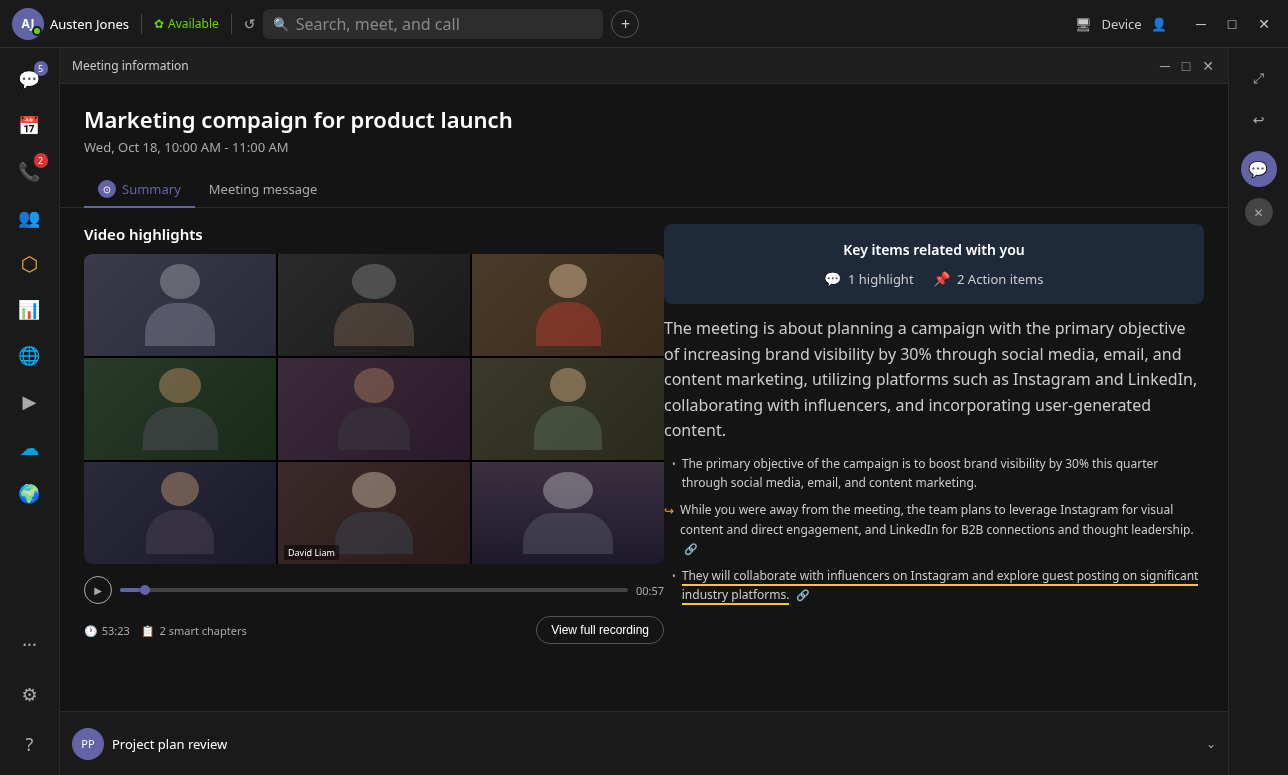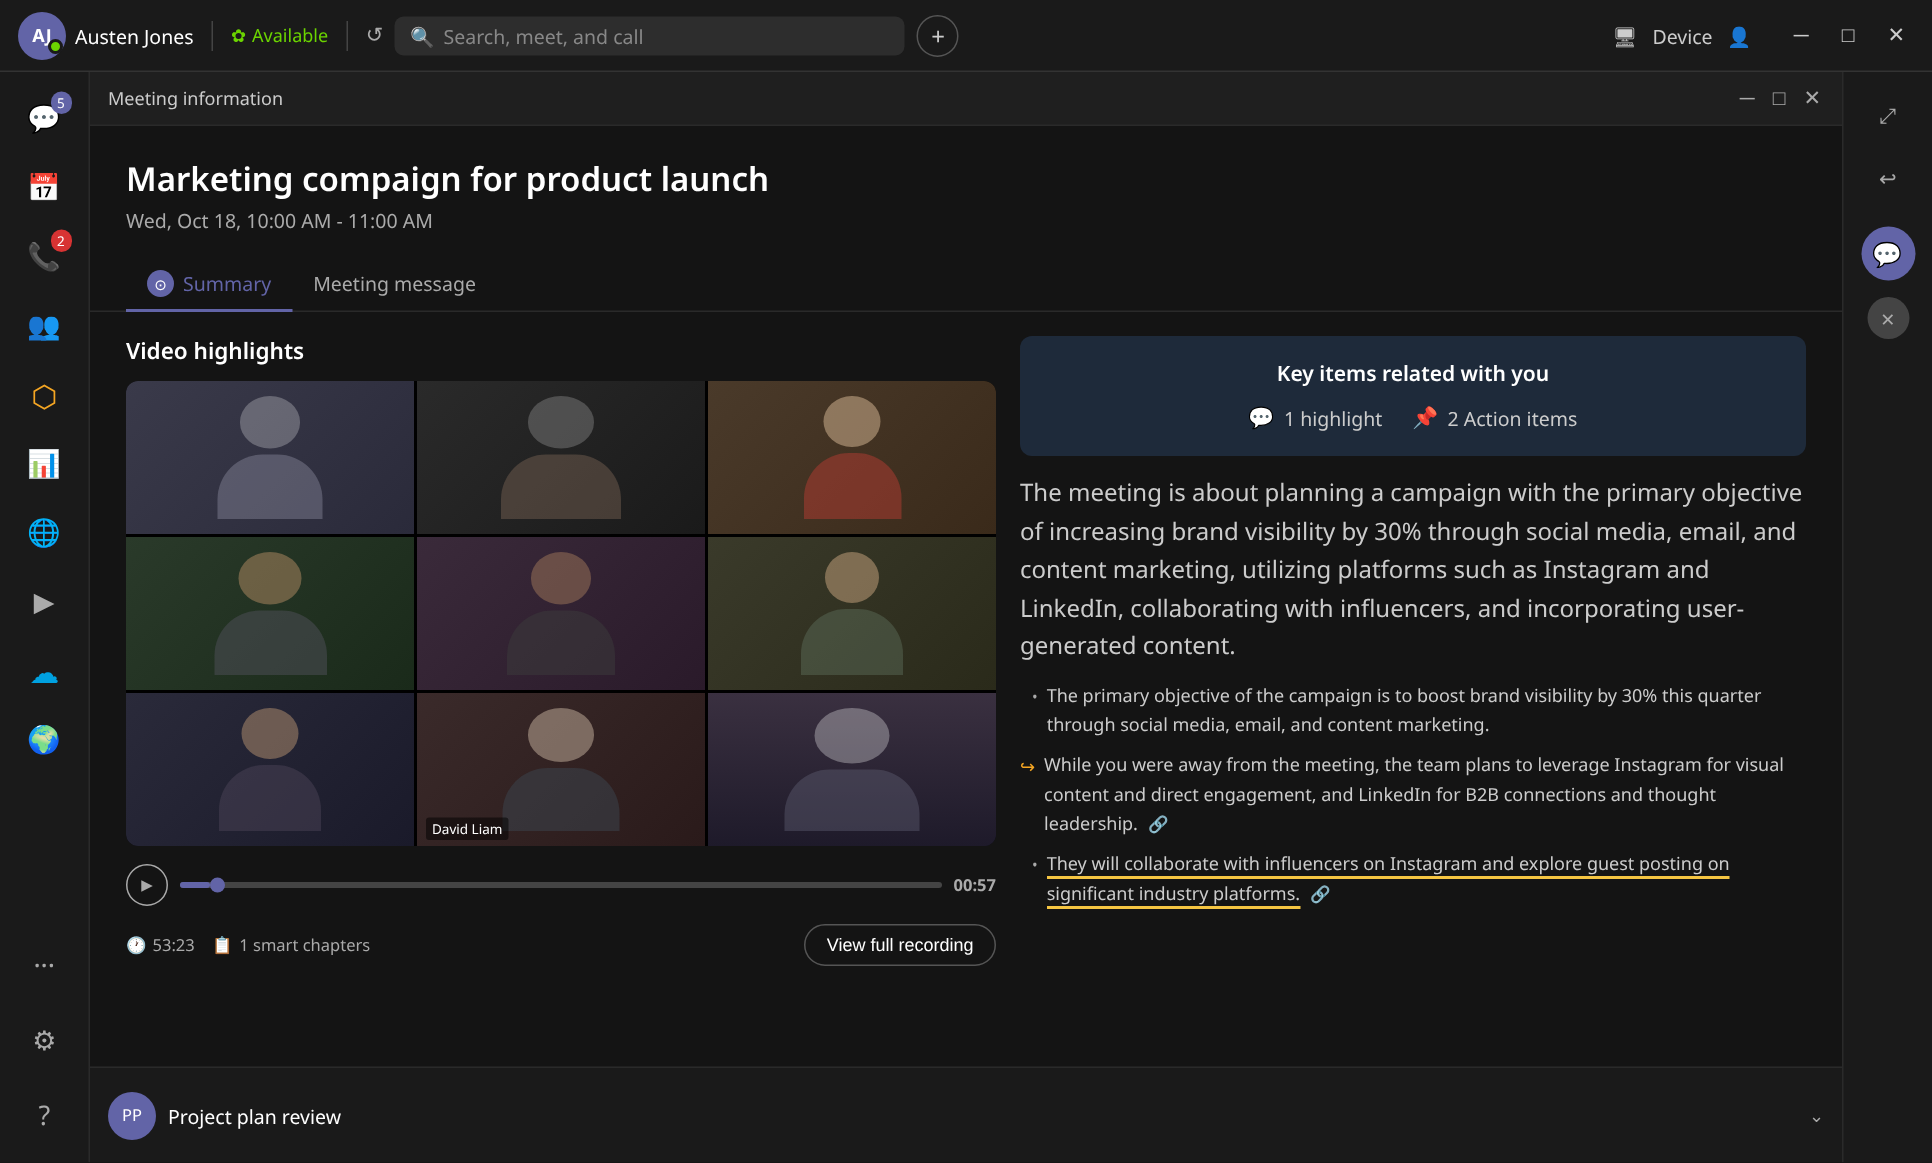--- a/index.html
+++ b/index.html
@@ -138,21 +138,21 @@
     }
     .tab-icon-circle {
       width: 18px; height: 18px; border-radius: 50%;
       background: #555;
       display: flex; align-items: center; justify-content: center;
       font-size: 10px; color: white;
     }
 
     .panel-content {
       flex: 1; overflow-y: auto; padding: 16px 24px;
-      display: flex; gap: 16px; justify-content: center;
+      display: flex;  justify-content: center;
     }
 
     
     .video-section {
       flex: 0 0 580px;
       display: flex; flex-direction: column;
     }
     .section-heading {
       color: #fff; font-size: 15px; font-weight: 600; margin-bottom: 10px;
     }
@@ -215,21 +215,21 @@
       flex: 1; height: 4px; background: #444; border-radius: 2px;
       position: relative;
     }
     .progress-fill {
       height: 100%; background: #6264a7; border-radius: 2px; width: 4%;
     }
     .progress-dot {
       width: 10px; height: 10px; border-radius: 50%; background: #6264a7;
       position: absolute; top: -3px; left: 4%;
     }
-    .time-display { color: #aaa; font-size: 11px; font-weight: bold; }
+    .time-display { color: #aaa; font-size: 11px; }
 
     .video-footer {
       display: flex; align-items: center; justify-content: space-between;
       margin-top: 4px;
     }
     .video-meta { display: flex; align-items: center; gap: 12px; color: #aaa; font-size: 11px; }
     .meta-item { display: flex; align-items: center; gap: 4px; }
     .view-recording-btn {
       padding: 6px 14px; border-radius: 14px;
       border: 1px solid #555; background: transparent;
@@ -328,21 +328,21 @@
   </div>
   <div class="top-bar-sep"></div>
   <div class="available-badge">
     <span>✿</span>
     <span>Available</span>
   </div>
   <div class="top-bar-sep"></div>
   <span style="color:#aaa; font-size:14px;">↺</span>
   <div class="search-bar">
     <span>🔍</span>
-    <span style="color:#888; font-size:13px;">Search, meet, and call</span>
+    <span style="color:#888; font-size:16px;">Search, meet, and call</span>
   </div>
   <div class="plus-btn">+</div>
   <div class="top-bar-right">
     <span>🖥</span>
     <span>Device</span>
     <span>👤</span>
     <div class="window-controls">
       <span class="win-btn">─</span>
       <span class="win-btn">□</span>
       <span class="win-btn">✕</span>
@@ -504,21 +504,21 @@
         </div>
 
         <div class="video-footer">
           <div class="video-meta">
             <div class="meta-item">
               <span>🕐</span>
               <span>53:23</span>
             </div>
             <div class="meta-item">
               <span>📋</span>
-              <span>1 smart chapters</span>
+              <span>2 smart chapters</span>
             </div>
           </div>
           <button class="view-recording-btn">View full recording</button>
         </div>
       </div>
 
       <div class="right-panel">
 
         <div class="key-items-card">
           <div class="key-items-title">Key items related with you</div>

